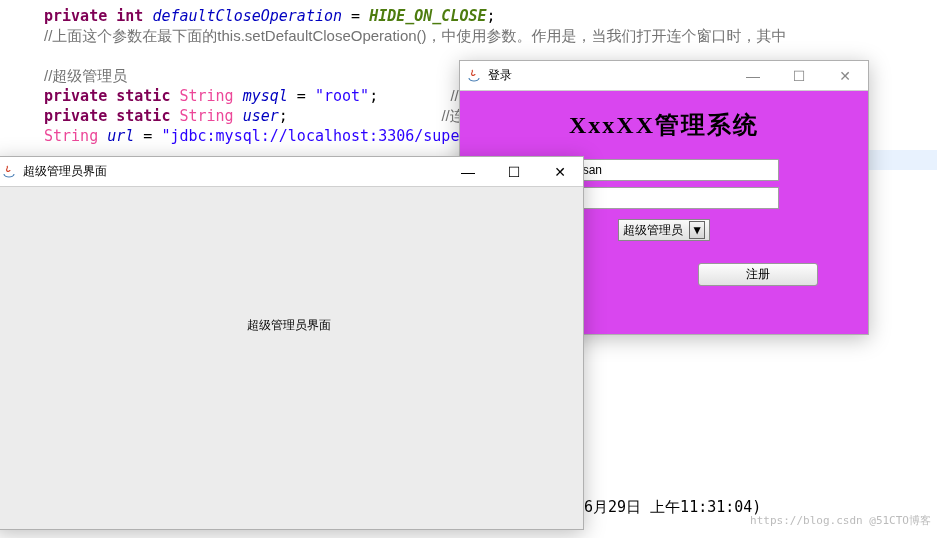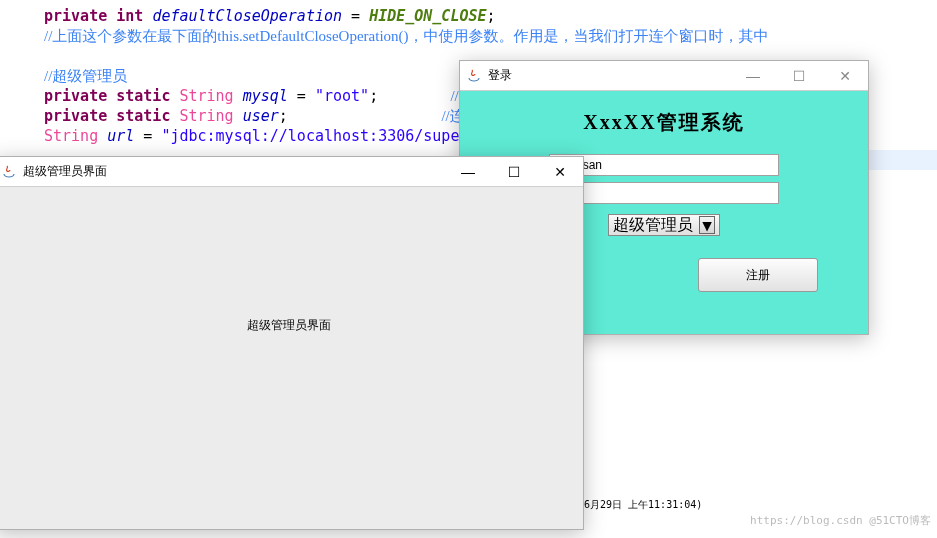--- a/index.html
+++ b/index.html
@@ -19,21 +19,21 @@
     font-size: 15px;
     line-height: 20px;
     white-space: pre;
     color: #000;
   }
   .kw { color: #7f0055; font-weight: bold; margin-top: 36px; }
   .type { color: #ec4899; }
   .field { color: #0000c0; font-style: italic; text-align: center; }
   .const { color: #4d7c0f; font-style: italic; font-weight: bold; }
   .str { color: #2a00ff; }
-  .cmt-cn { color: #3b82f6; font-family: Liberation Serif, serif; }
+  .cmt-cn { color: #737373; font-family: Liberation Sans, sans-serif; }
 
   
   .admin-window {
     position: absolute;
     left: -6px; top: 156px;
     width: 590px; height: 374px;
     background: #ececec;
     border: 1px solid #b0b0b0;
     box-shadow: 0 4px 20px rgba(0,0,0,.25);
     display: flex; flex-direction: column;
@@ -63,39 +63,39 @@
     display: flex; align-items: flex-start; justify-content: center;
     padding-top: 130px;
     font-size: 12px;
   }
 
   
   .login-window {
     position: absolute;
     left: 459px; top: 60px;
     width: 410px; height: 275px;
-    background: #5eead4;
+    background: #d946ef;
     border: 1px solid #b0b0b0;
     box-shadow: 0 4px 20px rgba(0,0,0,.25);
   }
   .login-tb {
     background: #fff; height: 30px;
     display: flex; align-items: center;
     border-bottom: 1px solid #d0d0d0;
     font-size: 12px; padding-left: 6px;
   }
   .login-tb .spacer { flex: 1; }
   .login-tb .tb-btn { color: #888; }
   .login-body {
     padding: 18px 28px 0 28px;
     text-align: center;
   }
   .login-title {
     font-family: "SimSun","宋体",serif;
-    font-size: 20px; font-weight: bold;
+    font-size: 24px; font-weight: bold;
     letter-spacing: 2px;
     margin-bottom: 18px;
   }
   .login-input {
     display: block;
     width: 230px; height: 22px;
     margin: 6px auto;
     border: 1px solid #a0a0a0;
     background: #fff;
     padding: 0 6px;
@@ -103,49 +103,49 @@
     text-align: left;
   }
   .login-select-row {
     display: flex; justify-content: center;
     margin: 10px 0 22px 0;
   }
   .login-select {
     height: 22px;
     border: 1px solid #888;
     background: linear-gradient(#fafafa,#e0e0e0);
-    font-size: 16px;
+    font-size: 12px;
     padding: 0 4px;
     display: flex; align-items: center;
   }
   .login-select .arrow {
     border: 1px solid #666;
     width: 16px; height: 18px; margin-left: 6px;
     display: flex; align-items: center; justify-content: center;
     background: linear-gradient(#f5f5f5,#d5d5d5);
   }
   .login-buttons {
     display: flex; justify-content: space-between;
     padding: 0 22px;
   }
   .login-btn {
-    width: 120px; height: 34px;
+    width: 120px; height: 23px;
     border: 1px solid #999;
     border-radius: 3px;
     background: linear-gradient(#fdfdfd,#e2e2e2);
     font-size: 12px;
     display: flex; align-items: center; justify-content: center;
   }
   .login-btn.cut { width: 50px; overflow:hidden; }
 
   
   .status-frag {
     position: absolute;
     left: 584px; top: 498px;
-    font-size: 10px;
+    font-size: 15px;
     color: #000;
   }
 
   
   .hl-row {
     position: absolute;
     left: 869px; top: 150px;
     width: 68px; height: 20px;
     background: #e8f2fe;
   }

